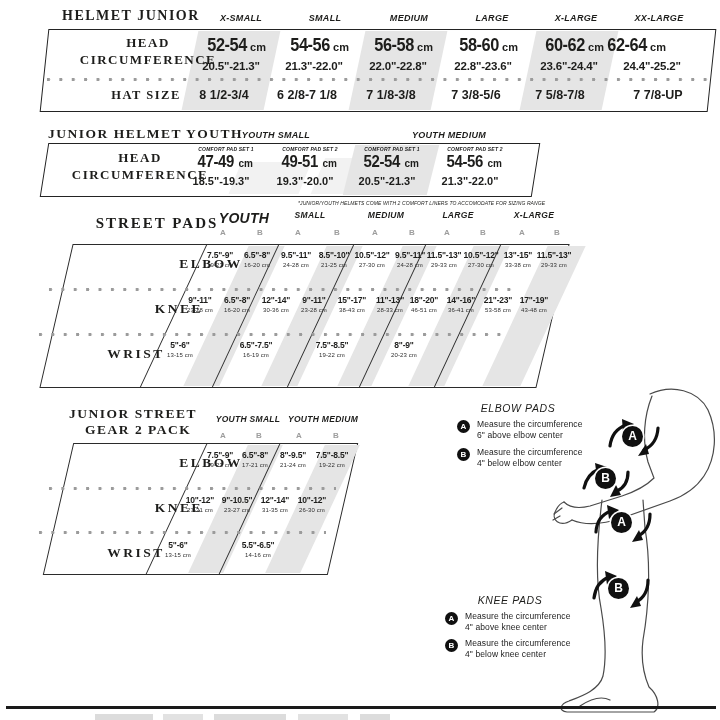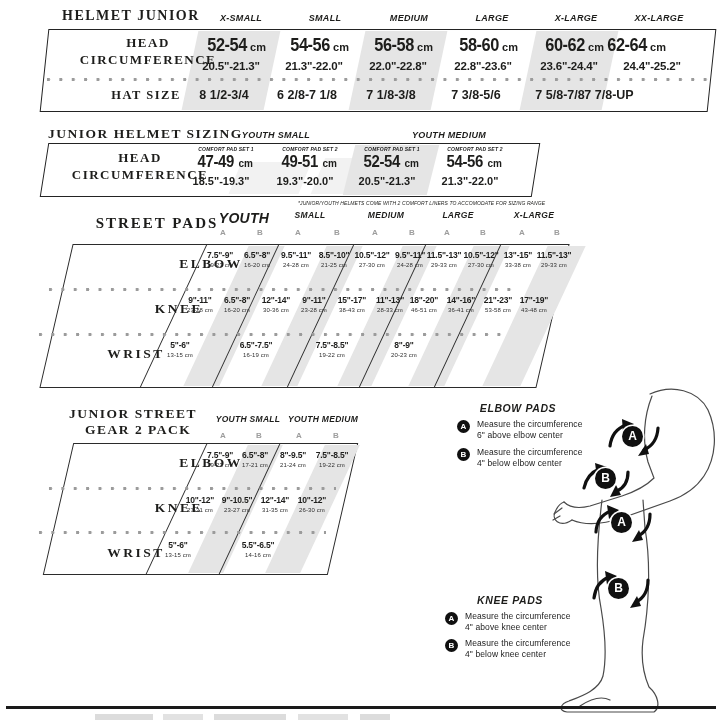--- a/index.html
+++ b/index.html
@@ -22,21 +22,21 @@
 .junit{font-size:10px;font-weight:bold;margin-left:2px}
 .jin{font-size:11px;font-weight:bold;margin-top:1px}
 .pset{font-size:5px;font-weight:bold;font-style:italic;letter-spacing:.2px;color:#222}
 .cin{font-size:8.5px;font-weight:bold;letter-spacing:-.2px}
 .ccm{font-size:6px;color:#2e2e2e;margin-top:2px;letter-spacing:.1px}
 .ab{font-size:8px;font-weight:bold;color:#9d9d9d}
 .rl{font-family:"Liberation Serif",serif;font-weight:bold;font-size:13.5px;letter-spacing:2.5px;white-space:nowrap}
 .badge{width:13px;height:13px;border-radius:50%;background:#101010;color:#fff;font-size:8px;font-weight:bold;text-align:center;line-height:13.5px}
 .bigbadge{width:21px;height:21px;border-radius:50%;background:#101010;color:#fff;font-size:12px;font-weight:bold;text-align:center;line-height:21px;box-shadow:0 0 0 1.5px #fff;z-index:3}
 .mtxt{font-size:8.5px;color:#222;letter-spacing:.1px;white-space:nowrap}
-.gtitle{font-style:italic;font-weight:bold;font-size:10.5px;letter-spacing:.6px;white-space:nowrap}
+.gtitle{font-style:italic;font-weight:normal;font-size:10.5px;letter-spacing:.6px;white-space:nowrap}
 .fnote{font-size:5px;font-style:italic;letter-spacing:.1px;color:#1d1d1b;white-space:nowrap}
 svg{position:absolute;overflow:visible}
 </style>
 </head>
 <body>
 
 <div class="abs slab" style="left:62px;top:8px;font-size:14px">HELMET JUNIOR</div>
 <div class="abs cx ith" style="left:241px;top:13px">X-SMALL</div>
 <div class="abs cx ith" style="left:325px;top:13px">SMALL</div>
 <div class="abs cx ith" style="left:409px;top:13px">MEDIUM</div>
@@ -67,23 +67,23 @@
 <div class="abs cx hin" style="left:652px;top:59px">24.4"-25.2"</div>
 
 <div class="abs dotline" style="left:46px;top:77px;width:664px"></div>
 
 <div class="abs cx slab" style="left:146px;top:88px;font-size:12.5px">HAT SIZE</div>
 <div class="abs cx hat" style="left:224px;top:88px">8 1/2-3/4</div>
 <div class="abs cx hat" style="left:307px;top:88px">6 2/8-7 1/8</div>
 <div class="abs cx hat" style="left:391px;top:88px">7 1/8-3/8</div>
 <div class="abs cx hat" style="left:476px;top:88px">7 3/8-5/6</div>
 <div class="abs cx hat" style="left:560px;top:88px">7 5/8-7/8</div>
-<div class="abs cx hat" style="left:609px;top:88px">7 7/8-UP</div>
-
-<div class="abs slab" style="left:48px;top:126px;font-size:13.5px">JUNIOR HELMET SIZING</div>
+<div class="abs cx hat" style="left:658px;top:88px">7 7/8-UP</div>
+
+<div class="abs slab" style="left:48px;top:126px;font-size:13.5px">JUNIOR HELMET YOUTH</div>
 <div class="abs cx ith" style="left:276px;top:130px">YOUTH SMALL</div>
 <div class="abs cx ith" style="left:449px;top:130px">YOUTH MEDIUM</div>
 
 <div class="abs frame" style="left:44px;top:143px;width:492px;height:54px;transform:skewX(-9deg)"></div>
 <div class="abs wm" style="left:235px;top:162px;width:70px;height:32px;transform:skewX(-22deg)"></div>
 <div class="abs wm" style="left:318px;top:158px;width:78px;height:36px;transform:skewX(-22deg)"></div>
 <div class="abs band" style="left:349px;top:145px;width:84px;height:50px;transform:skewX(-14deg)"></div>
 
 <div class="abs cx slab" style="left:140px;top:150px;font-size:13px">HEAD</div>
 <div class="abs cx slab" style="left:140px;top:167px;font-size:13px">CIRCUMFERENCE</div>

